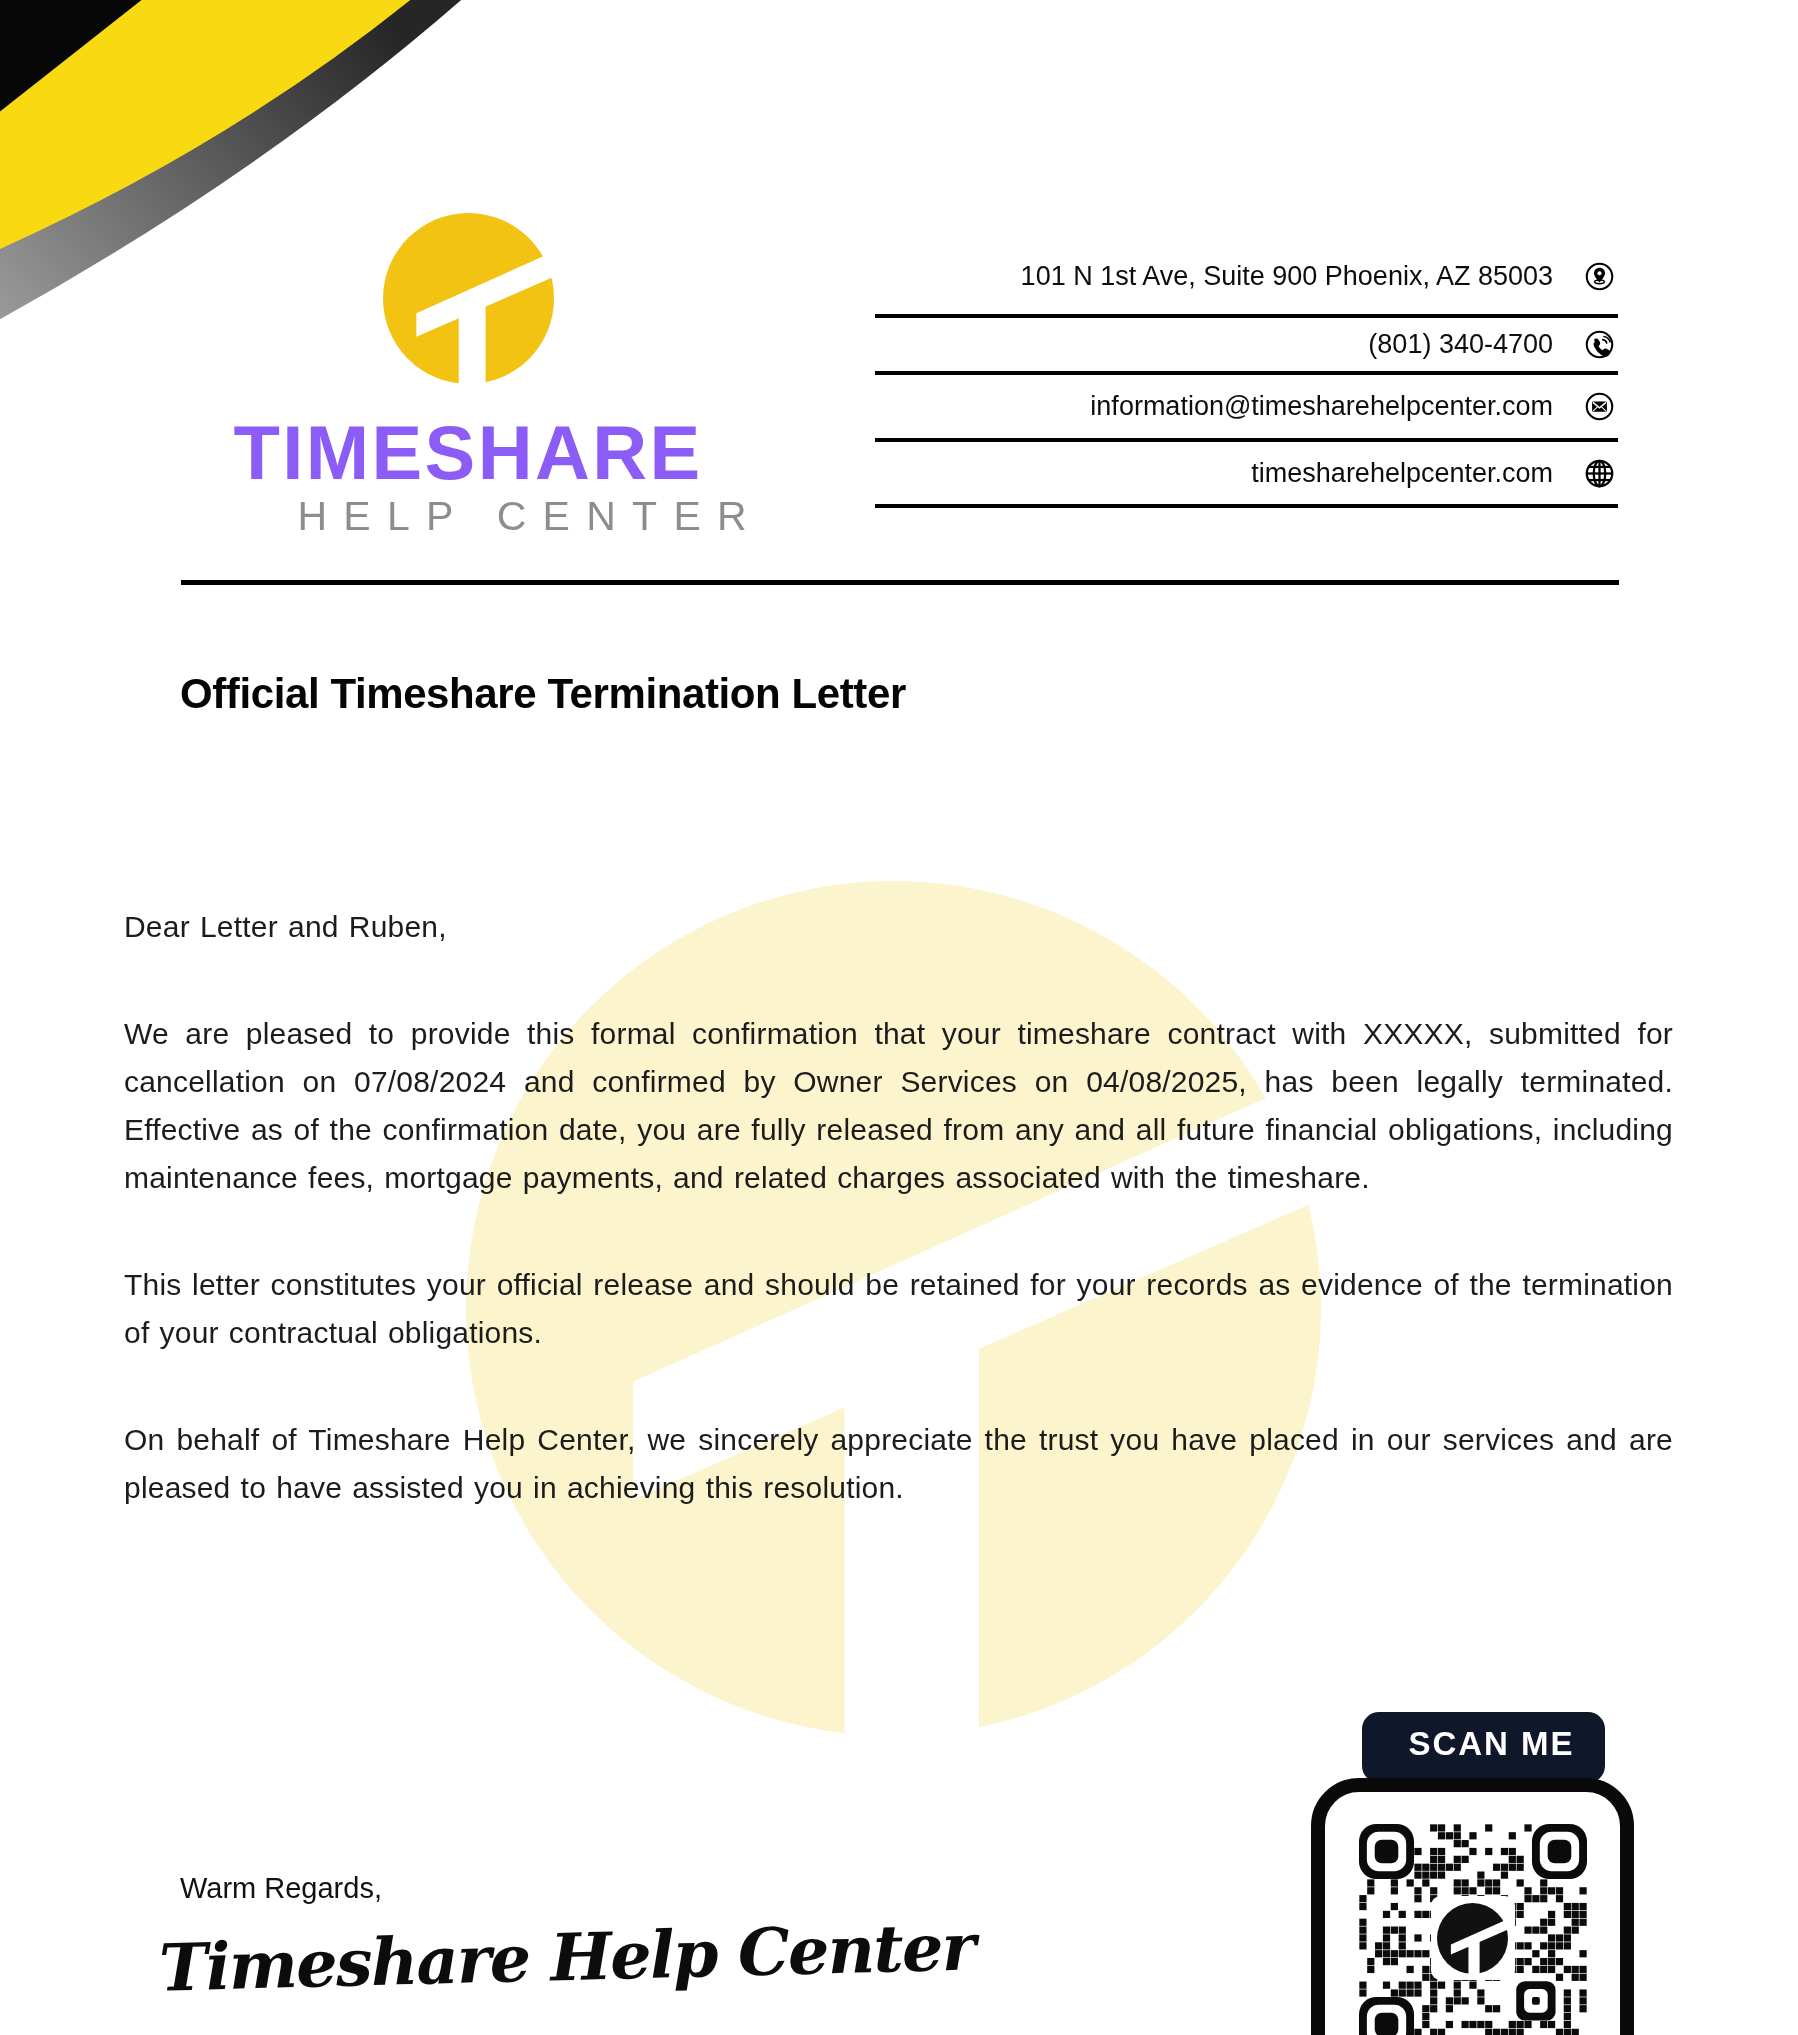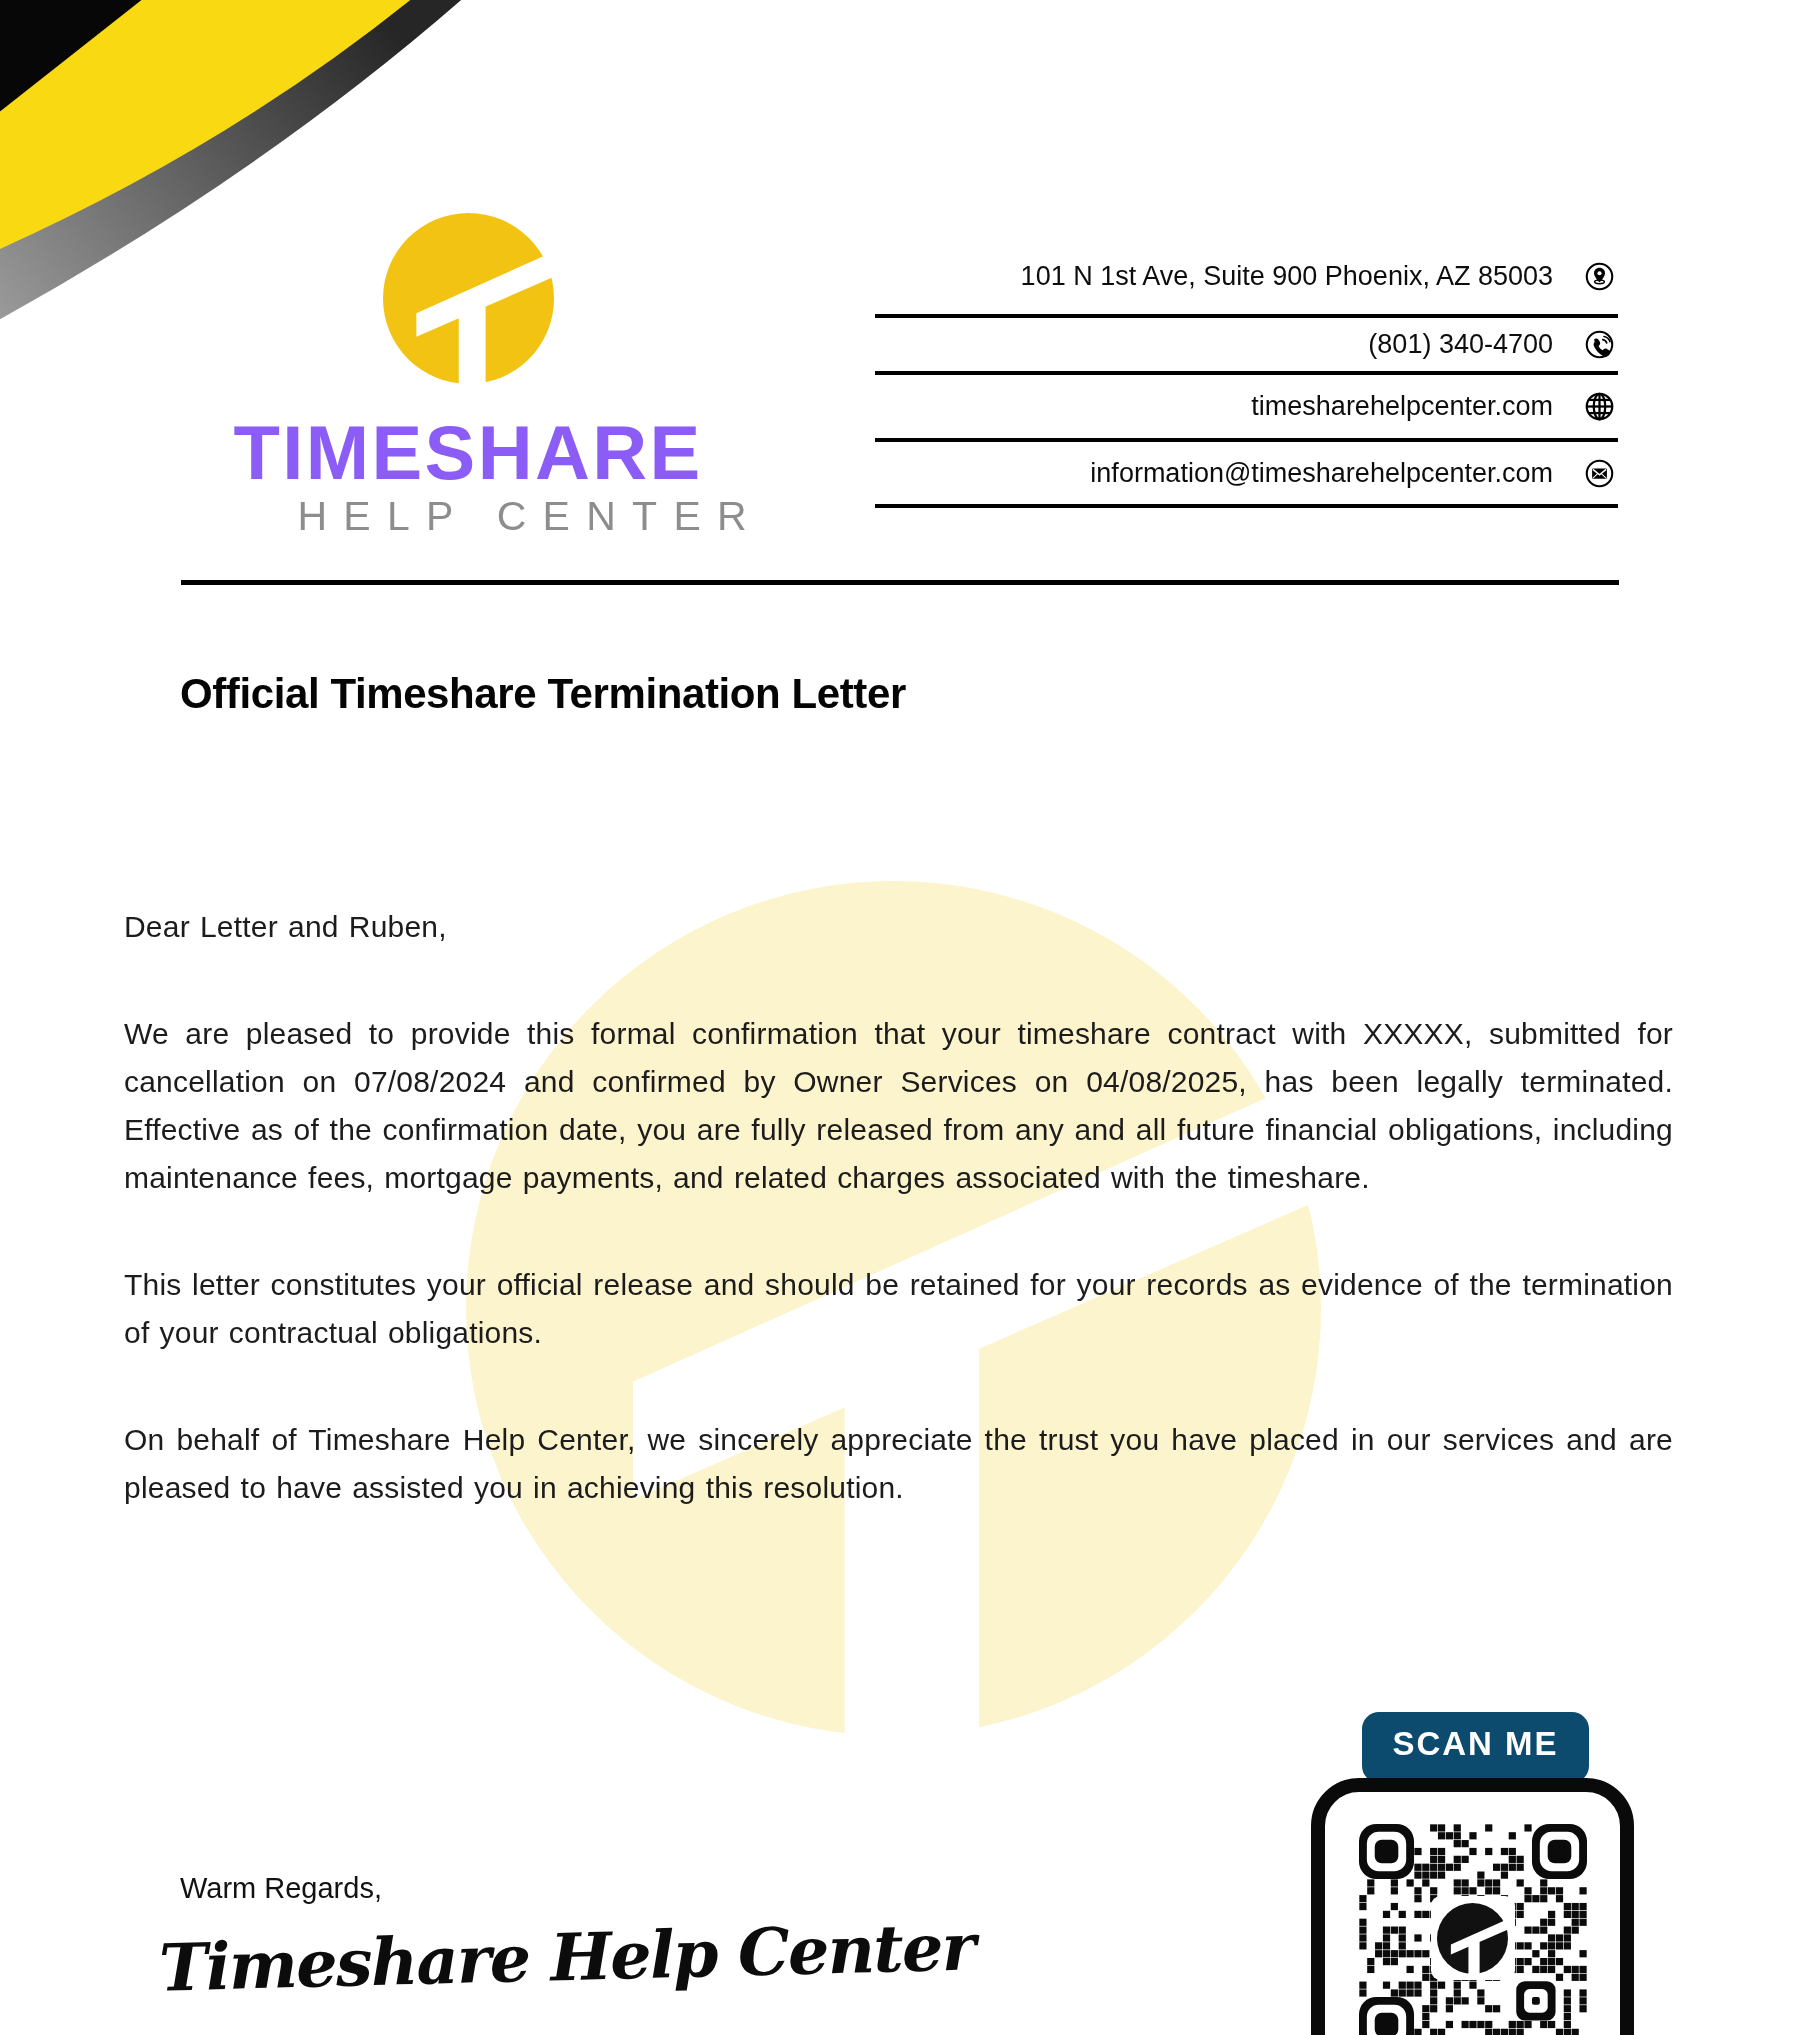--- a/index.html
+++ b/index.html
@@ -57,22 +57,22 @@
   .closing{position:absolute;left:180px;top:1872px;font-size:29px;color:#121212;z-index:2;}
   .signature{
     position:absolute;left:159px;top:1919px;z-index:2;
     font-family:"DejaVu Serif", serif;font-style:italic;font-weight:700;
     font-size:65px;letter-spacing:-1.6px;color:#0c0c0c;
     transform:rotate(-1.5deg);white-space:nowrap;
   }
   
   .qr-tab{
     position:absolute;left:1362px;top:1712px;width:227px;height:71px;
-    background:#0c4a6e;border-radius:17px;z-index:3;
-    display:flex;align-items:flex-start;justify-content:center;
+    background:#0f172a;border-radius:17px;z-index:3;
+    display:flex;align-items:flex-start;justify-content:center;padding-left:16px;
   }
   .qr-tab-label{color:#ffffff;font-size:33px;font-weight:800;letter-spacing:2px;margin-top:13px;}
   .qr-frame{
     position:absolute;left:1311px;top:1778px;width:323px;height:320px;box-sizing:border-box;
     border:14px solid #0a0a0a;border-radius:48px;background:#ffffff;z-index:4;
     display:flex;align-items:center;justify-content:center;
   }
   .qr-box{position:relative;width:228px;height:228px;}
   .qr-center-logo{
     position:absolute;left:50%;top:50%;width:84px;height:84px;margin:-42px 0 0 -42px;
@@ -127,37 +127,37 @@
     <div class="contact-row">
       <span class="contact-text">(801) 340-4700</span>
       <svg class="contact-icon" viewBox="0 0 90 90">
         <circle cx="45" cy="45" r="31" fill="none" stroke="#000" stroke-width="5"></circle>
         <path d="M32 32.5 c3.2 -3.2 8.2 -2.7 10.5 0.9 l3.2 5 c1.8 2.9 1.2 6.7 -1.5 8.9 l-1.8 1.5 c2.1 4.6 5.8 8.3 10.4 10.4 l1.5 -1.8 c2.2 -2.7 6 -3.3 8.9 -1.5 l5 3.2 c3.6 2.3 4.1 7.3 0.9 10.5 l-2.7 2.7 c-2.5 2.5 -6.2 3.3 -9.4 2 C46 69.7 35.5 59.2 31.3 48.1 c-1.3 -3.2 -0.5 -6.9 2 -9.4 z" fill="#000"></path>
         <path d="M53 33 q7 1 9.5 8" fill="none" stroke="#000" stroke-width="4" stroke-linecap="round"></path>
         <path d="M56 25.5 q11 2 14.5 12.5" fill="none" stroke="#000" stroke-width="4" stroke-linecap="round"></path>
       </svg>
     </div>
     <div class="contact-row">
+      <span class="contact-text">information@timesharehelpcenter.com</span>
+      <svg class="contact-icon" viewBox="0 0 90 90">
+        <circle cx="45" cy="45" r="31" fill="none" stroke="#000" stroke-width="5"></circle>
+        <rect x="27" y="33" width="36" height="25" rx="2.5" fill="#000"></rect>
+        <path d="M29 35 L45 48 L61 35" fill="none" stroke="#fff" stroke-width="3.5"></path>
+        <path d="M29 56 L40 46 M61 56 L50 46" fill="none" stroke="#fff" stroke-width="2.5"></path>
+      </svg>
+    </div>
+    <div class="contact-row">
       <span class="contact-text">timesharehelpcenter.com</span>
       <svg class="contact-icon" viewBox="0 0 90 90">
         <circle cx="45" cy="45" r="31" fill="none" stroke="#000" stroke-width="5.5"></circle>
         <ellipse cx="45" cy="45" rx="14" ry="31" fill="none" stroke="#000" stroke-width="5.5"></ellipse>
         <line x1="14" y1="45" x2="76" y2="45" stroke="#000" stroke-width="5.5"></line>
         <line x1="19" y1="29" x2="71" y2="29" stroke="#000" stroke-width="5.5"></line>
         <line x1="19" y1="61" x2="71" y2="61" stroke="#000" stroke-width="5.5"></line>
         <line x1="45" y1="14" x2="45" y2="76" stroke="#000" stroke-width="5.5"></line>
-      </svg>
-    </div>
-    <div class="contact-row">
-      <span class="contact-text">information@timesharehelpcenter.com</span>
-      <svg class="contact-icon" viewBox="0 0 90 90">
-        <circle cx="45" cy="45" r="31" fill="none" stroke="#000" stroke-width="5"></circle>
-        <rect x="27" y="33" width="36" height="25" rx="2.5" fill="#000"></rect>
-        <path d="M29 35 L45 48 L61 35" fill="none" stroke="#fff" stroke-width="3.5"></path>
-        <path d="M29 56 L40 46 M61 56 L50 46" fill="none" stroke="#fff" stroke-width="2.5"></path>
       </svg>
     </div>
   </div>
 
   <div class="header-rule"></div>
 
   <h1 class="page-title">Official Timeshare Termination Letter</h1>
 
   <svg class="watermark" viewBox="0 0 420 420" style="--c:#FCF4CC;--t:#ffffff">
     <use href="#tlogo"></use>

